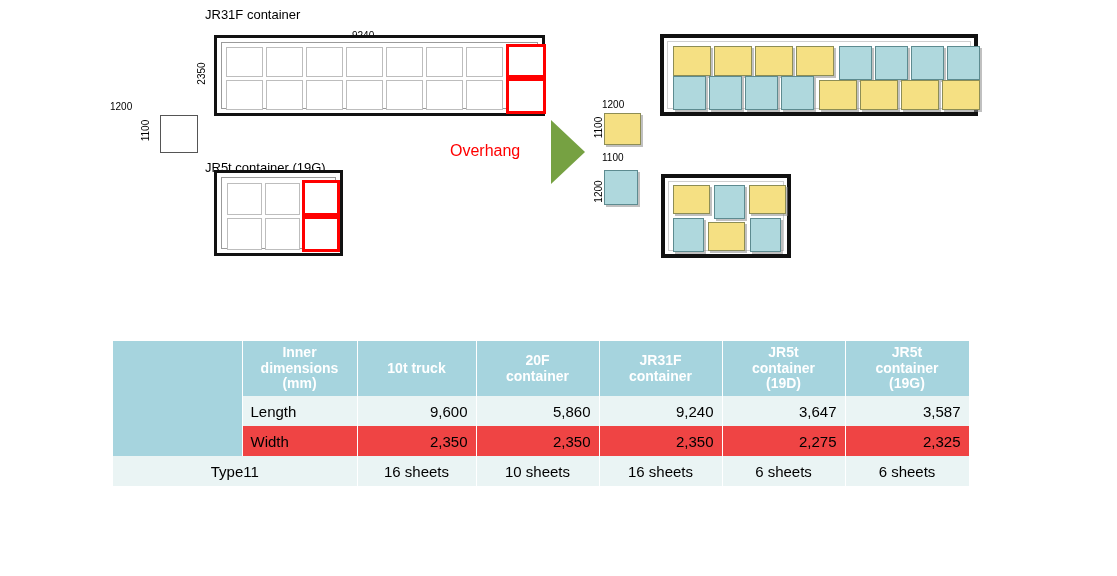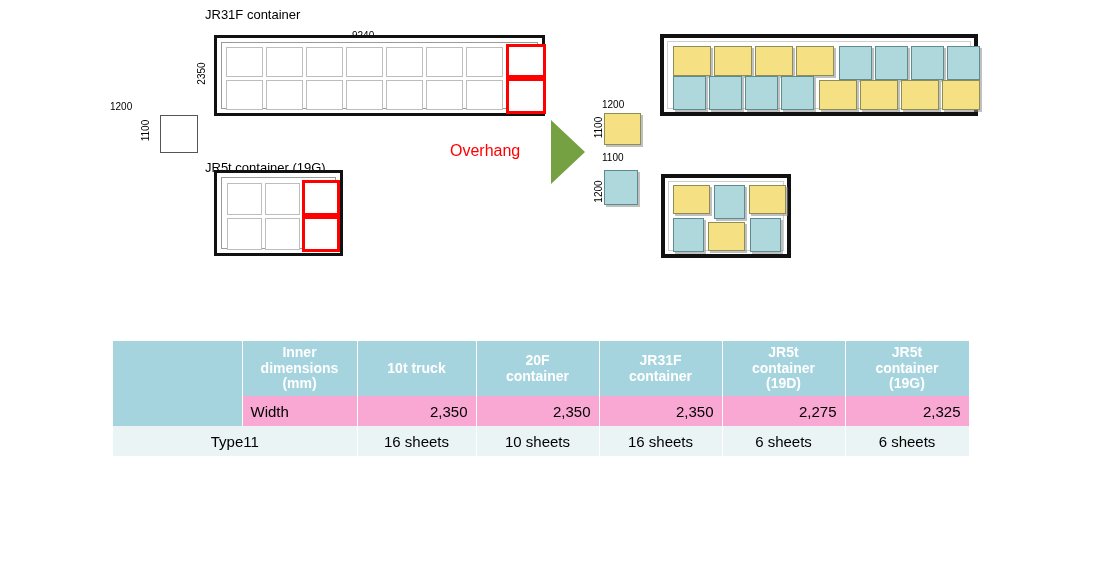--- a/index.html
+++ b/index.html
@@ -122,21 +122,21 @@
     padding-top:4px;padding-bottom:4px;
     border-right:1px solid #ffffff;
     font-size:14px;
   }
   table.pallets thead th.corner{background:#A6D4DE;border-right:1px solid #ffffff;}
   table.pallets tbody td{
     height:30px;
     border-right:1px solid #ffffff;
   }
   .row-a td{background:#EAF4F4;}
-  .row-b td{background:#f9a8d4;}
+  .row-b td{background:#ef4444;}
   td.corner-fill{background:#A6D4DE !important;}
   td.lbl{text-align:left;}
   td.num{text-align:right;padding-right:14px;}
   td.ctr{text-align:center;}
   tr.redline td{border-top:2px solid #FF3B30;}
 </style>
 </head>
 <body>
 
 <div class="stage">
@@ -276,20 +276,29 @@
         </th>
         <th>
           <span>JR5t</span><br>
           <span>container</span><br>
           <span>(19G)</span>
         </th>
       </tr>
     </thead>
     <tbody>
 
+      <tr class="row-a">
+        <td class="corner-fill"></td>
+        <td class="lbl">Length</td>
+        <td class="num">9,600</td>
+        <td class="num">5,860</td>
+        <td class="num">9,240</td>
+        <td class="num">3,647</td>
+        <td class="num">3,587</td>
+      </tr>
 
       <tr class="row-b">
         <td class="corner-fill"></td>
         <td class="lbl">Width</td>
         <td class="num">2,350</td>
         <td class="num">2,350</td>
         <td class="num">2,350</td>
         <td class="num">2,275</td>
         <td class="num">2,325</td>
       </tr>

